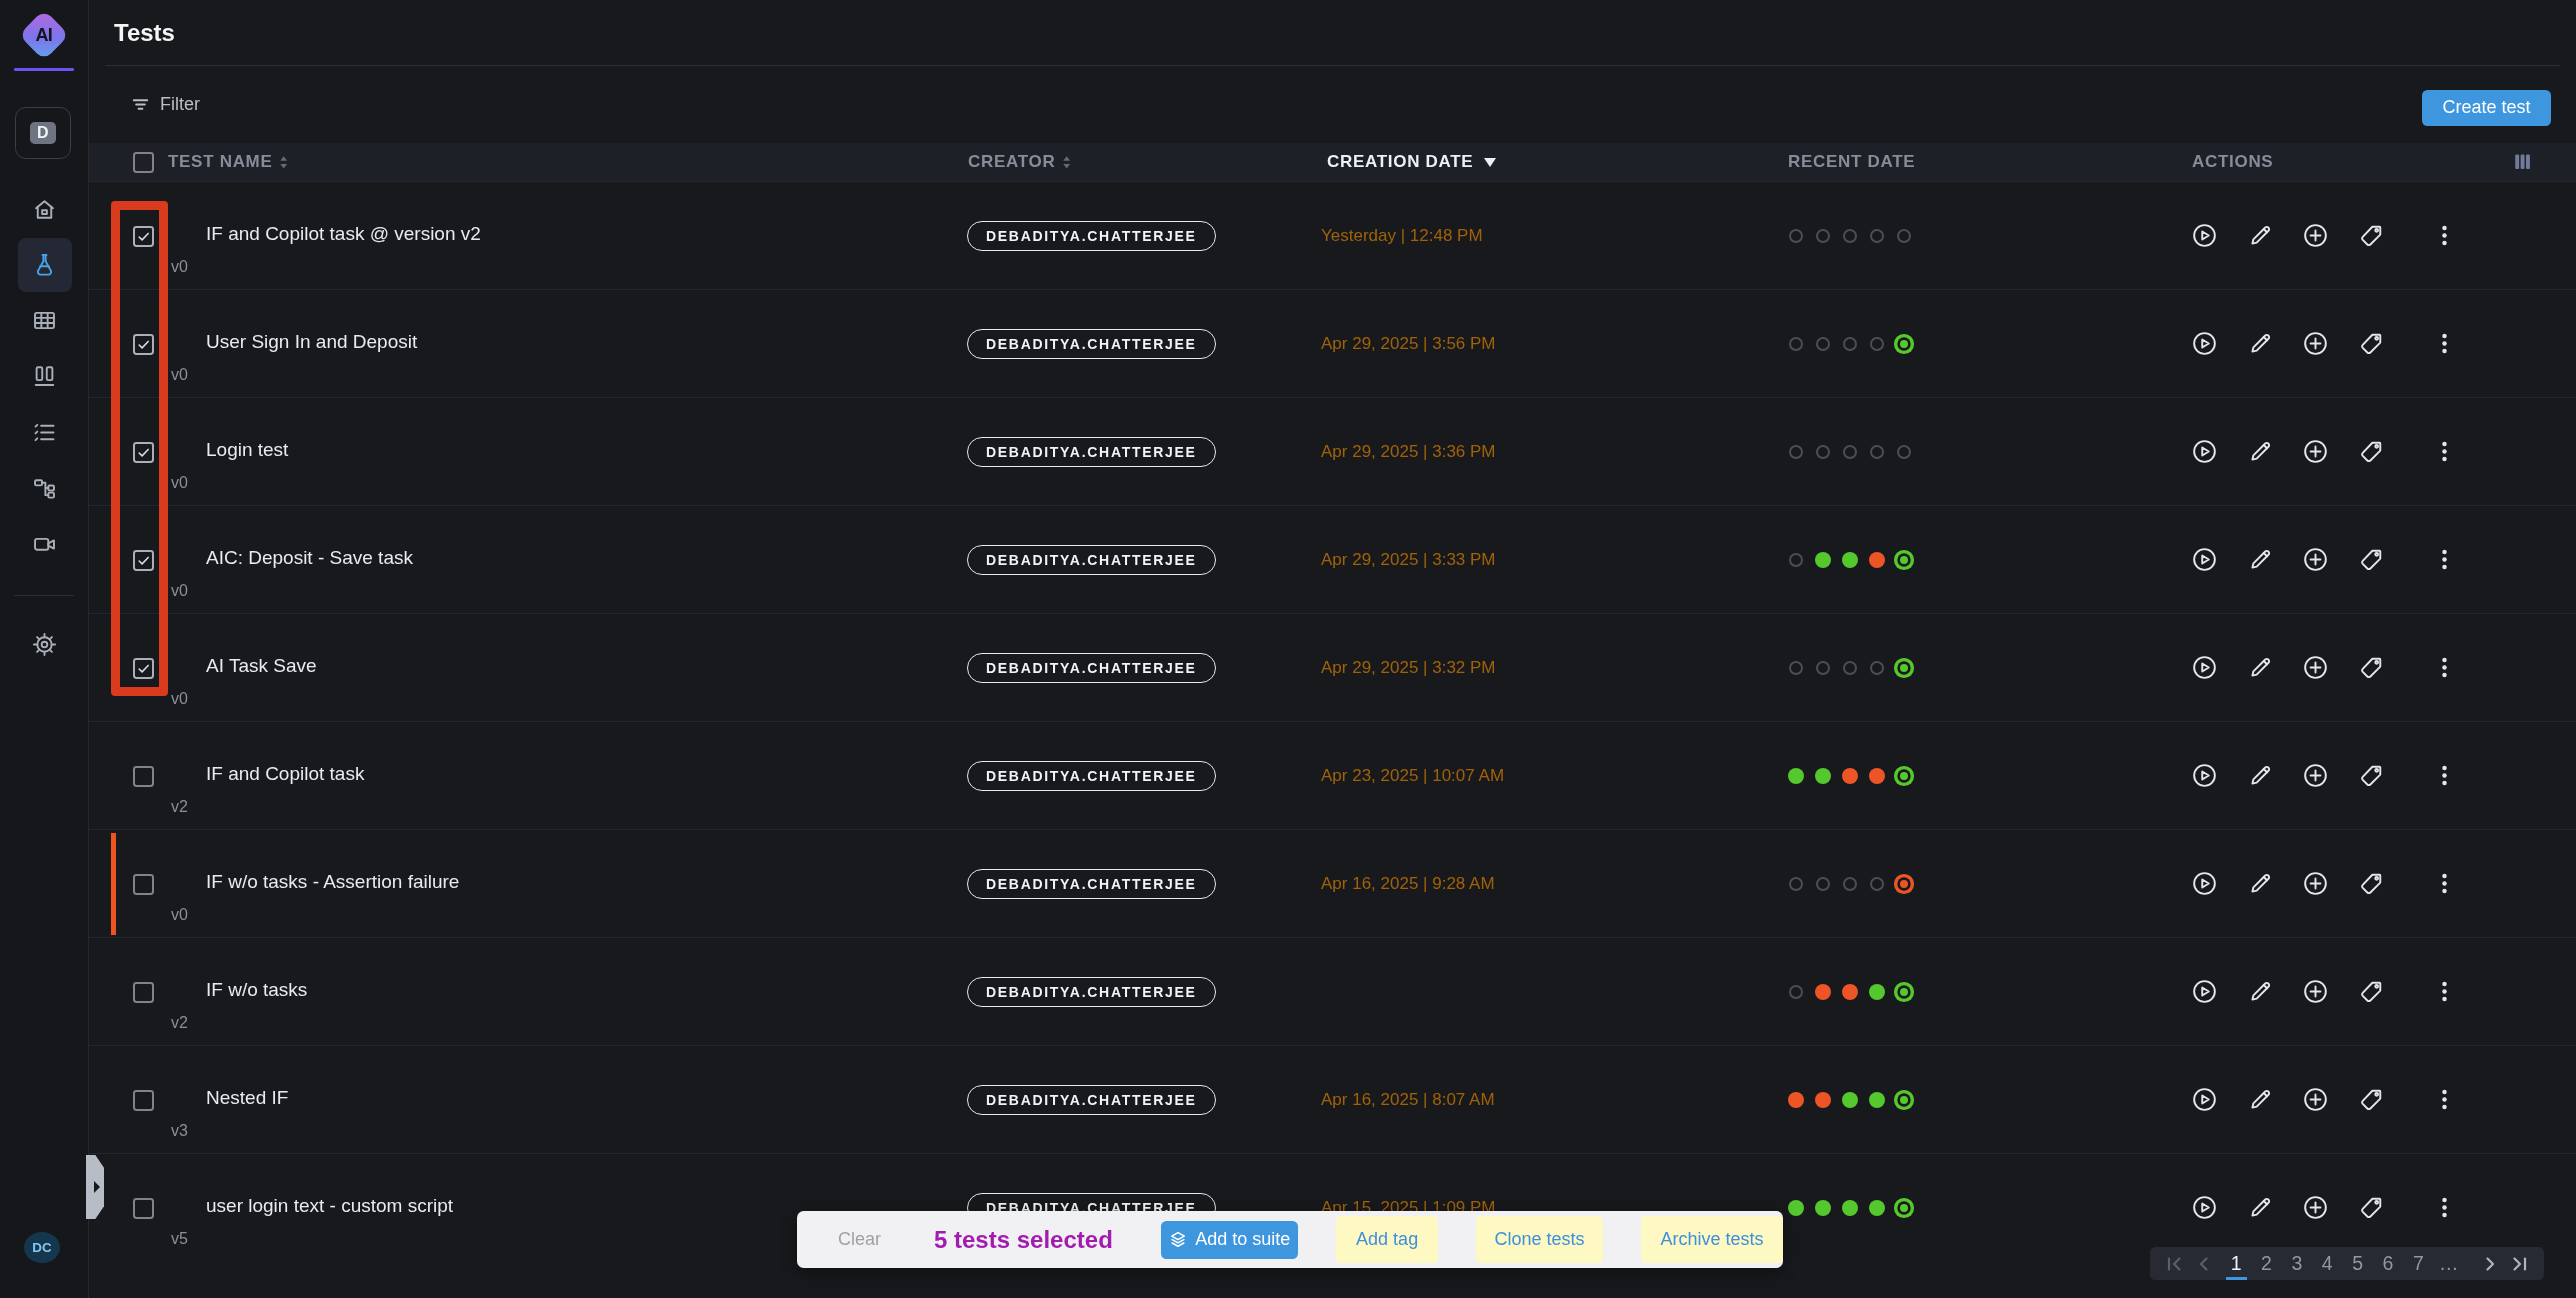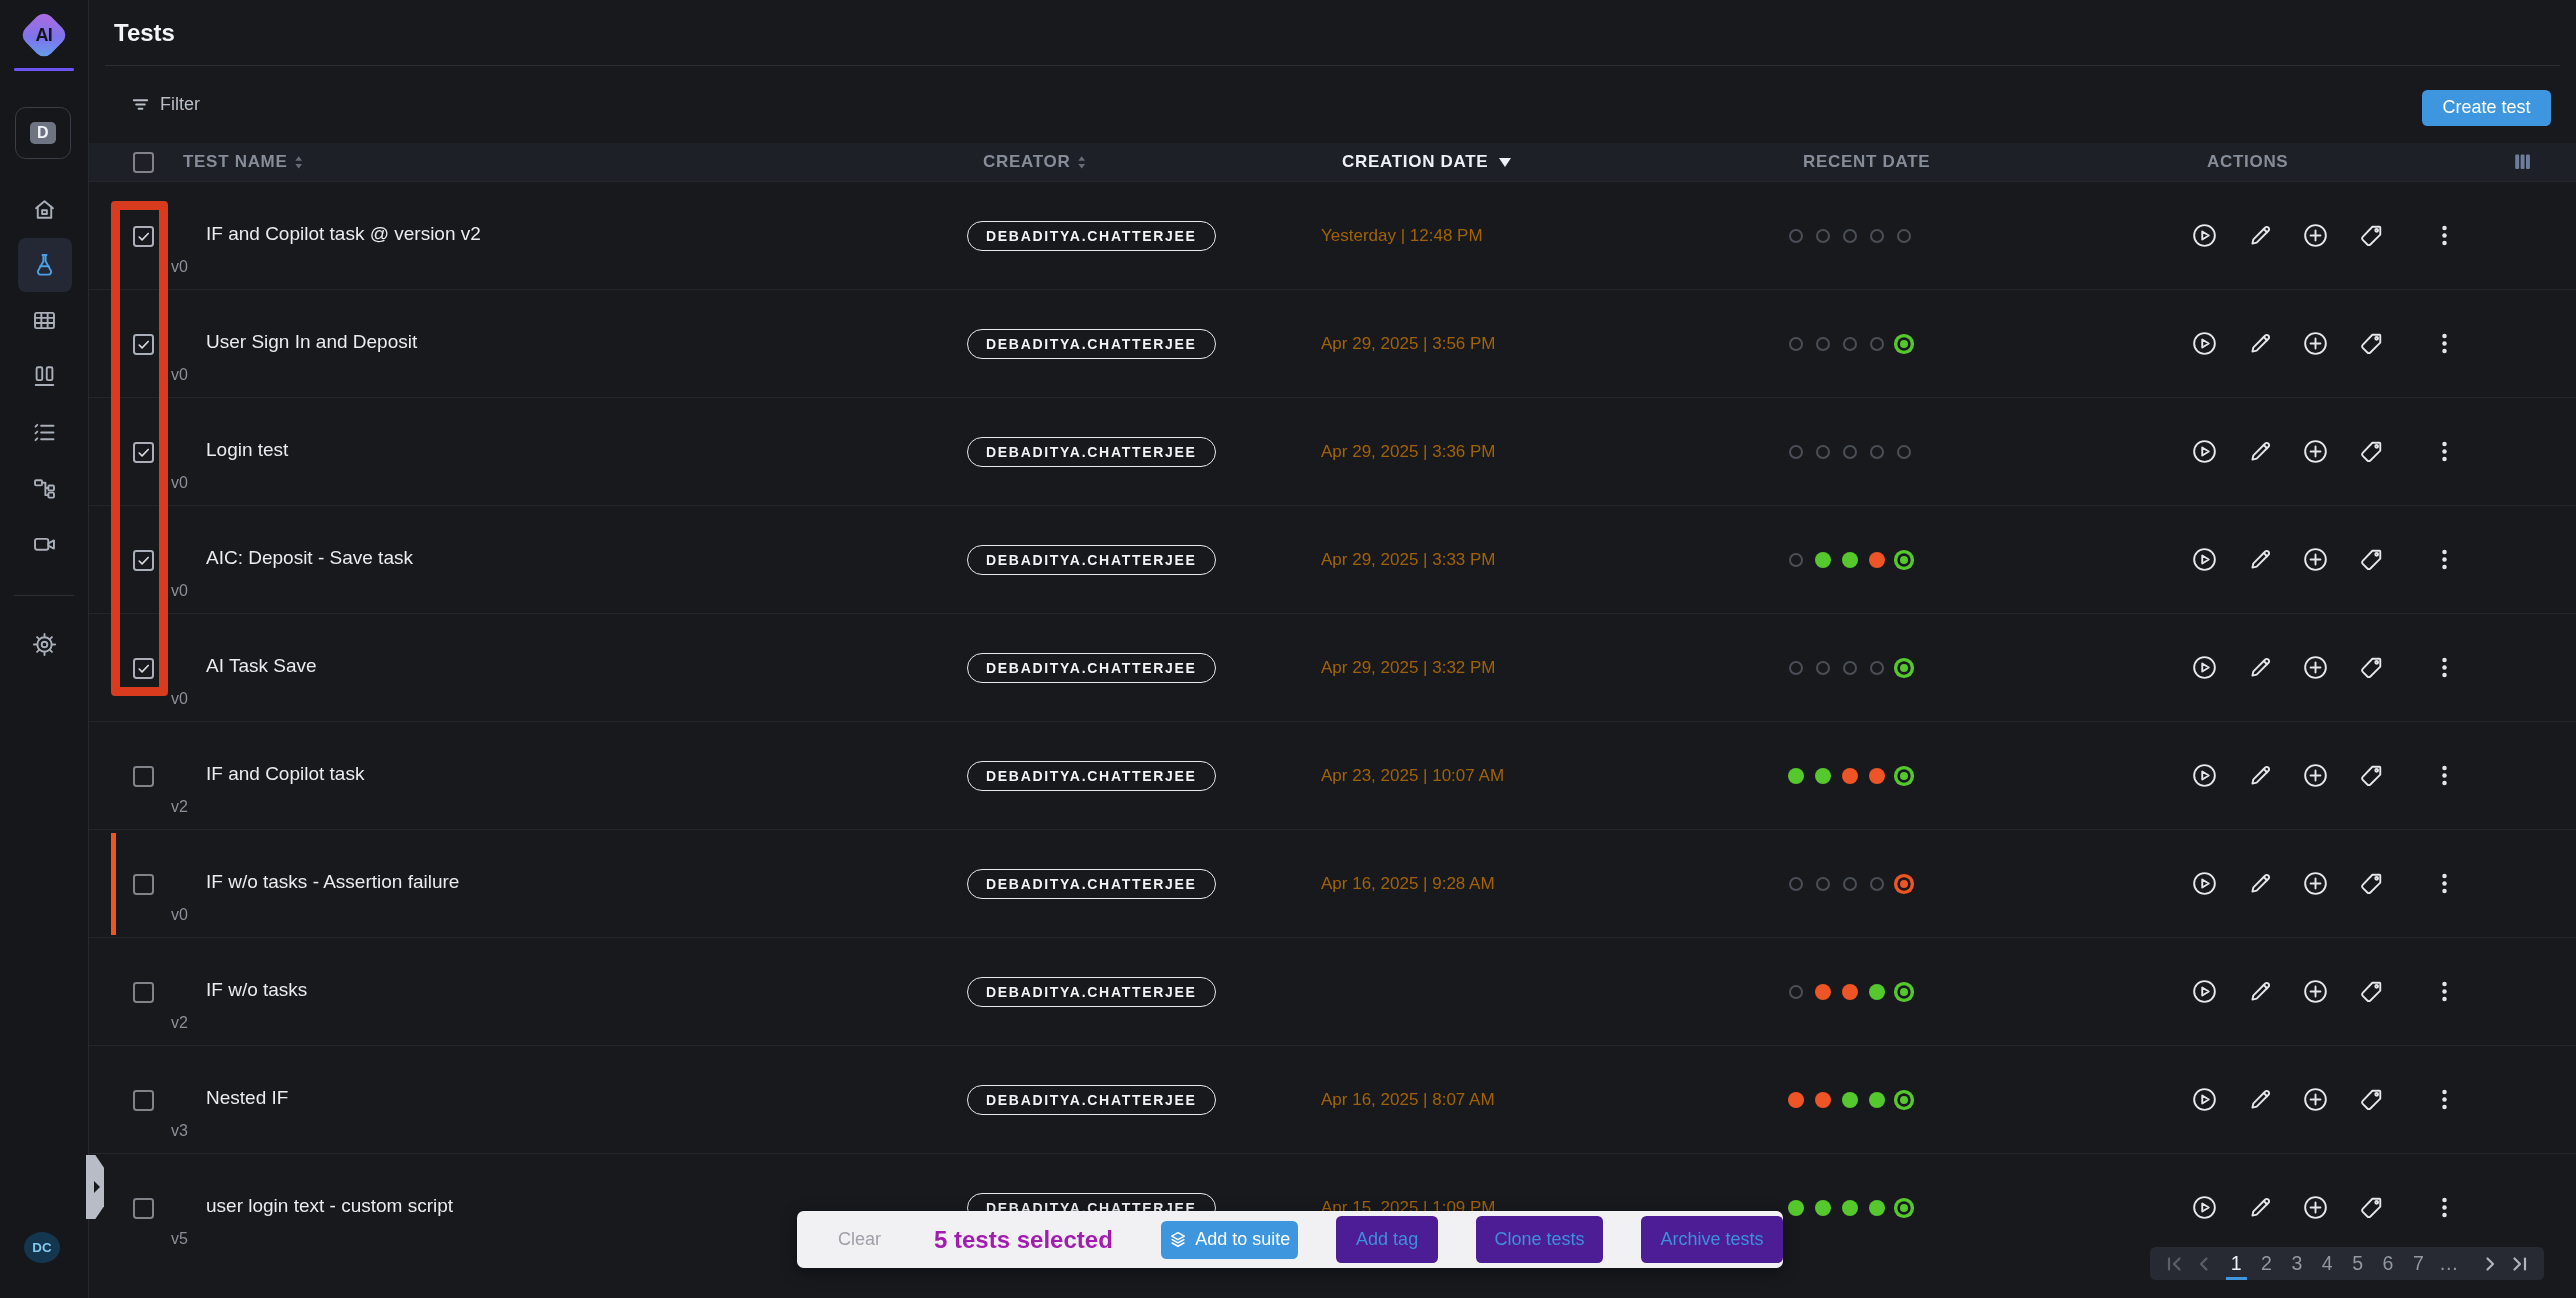--- a/index.html
+++ b/index.html
@@ -43,21 +43,21 @@
   .filter-btn { position:absolute; left:40px; top:24px; height:29.5px; display:flex; align-items:center;
     gap:8px; color:#b9bec7; font-size:18px; cursor:pointer; }
   .filter-btn svg { width:23px; height:23px; }
   .create-btn { position:absolute; left:2333px; top:23.5px; width:129px; height:36px; background:#3d96de;
     border:none; border-radius:5.4px; color:#fff; font-size:18px; font-weight:500; cursor:pointer;
     font-family:inherit; }
 
   
   .thead { position:absolute; left:0; top:143px; width:100%; height:38px; background:#1d2026; }
   .th { position:absolute; top:0; height:100%; display:flex; align-items:center; gap:6.7px;
-    font-size:17px; font-weight:bold; color:#868d99; letter-spacing:0.7px;margin-left:15px; }
+    font-size:17px; font-weight:bold; color:#868d99; letter-spacing:0.7px; }
   .th.active { color:#edf0f4; }
   .caret-down { width:0; height:0; border-left:6.7px solid transparent; border-right:6.7px solid transparent;
     border-top:9.4px solid #edf0f4; margin-left:4px; }
   .cb { width:21px; height:21px; border:2px solid #83828a; border-radius:3.4px; cursor:pointer;
     display:flex; align-items:center; justify-content:center; color:#d4d8de; }
   .cb.checked { border-color:#aab0ba; }
   .cb svg { width:15.4px; height:15.4px; }
   .thead .cb { position:absolute; left:44px; top:8.7px; }
   .cols-icon { position:absolute; left:2424px; top:10px; cursor:pointer; }
 
@@ -94,21 +94,21 @@
   .selection-bar { position:absolute; left:797px; top:1211px; width:986px; height:57px;
     background:#f1f1f4; border-radius:6.7px; display:flex; align-items:center; z-index:7;
     box-shadow:0 4px 16px rgba(0,0,0,.4);gap:25px; }
   .clear-btn { margin-left:41px; background:none; border:none; font-family:inherit;
     color:#a0a0a8; font-size:18px; font-weight:500; cursor:pointer; }
   .sel-count { margin-left:28px; color:#a21caf; font-size:24px; font-weight:bold; white-space:nowrap; }
   .suite-btn { margin-left:23px; width:163px; height:38px; background:#3d96de; border:none; border-radius:5.4px;
     color:#fff; font-size:18px; font-family:inherit; cursor:pointer;
     display:flex; align-items:center; justify-content:center; gap:6.7px; }
   .suite-btn svg { width:20px; height:20px; }
-  .bar-card { margin-left:13.4px; height:47px; background:#4c1d95; border:none; border-radius:5.4px;
+  .bar-card { margin-left:13.4px; height:47px; background:#fef9c3; border:none; border-radius:5.4px;
     color:#3e8fdc; font-size:18px; font-weight:500; font-family:inherit; cursor:pointer; }
   .bar-card.w1{ width:121px; } .bar-card.w2{ width:150px; } .bar-card.w3{ width:169px; }
 
   .pagination { position:absolute; left:2150px; top:1247px; width:394px; height:33px;
     background:#272a33; border-radius:5.4px; display:flex; align-items:center; z-index:7; padding:0 14.8px; }
   .pg-nav { background:none; border:none; padding:0; cursor:pointer; display:flex; align-items:center; }
   .pg-nav svg { width:20px; height:20px; }
   .pg-nav.dim { color:#5a5f68; } .pg-nav.lit { color:#aeb3bc; }
   .pg-page { height:33px; min-width:21px; margin:0 4.7px; display:flex; align-items:center; justify-content:center;
     font-size:19.5px; color:#9298a2; border-bottom:3.4px solid transparent; border-top:3.4px solid transparent; cursor:pointer; }

